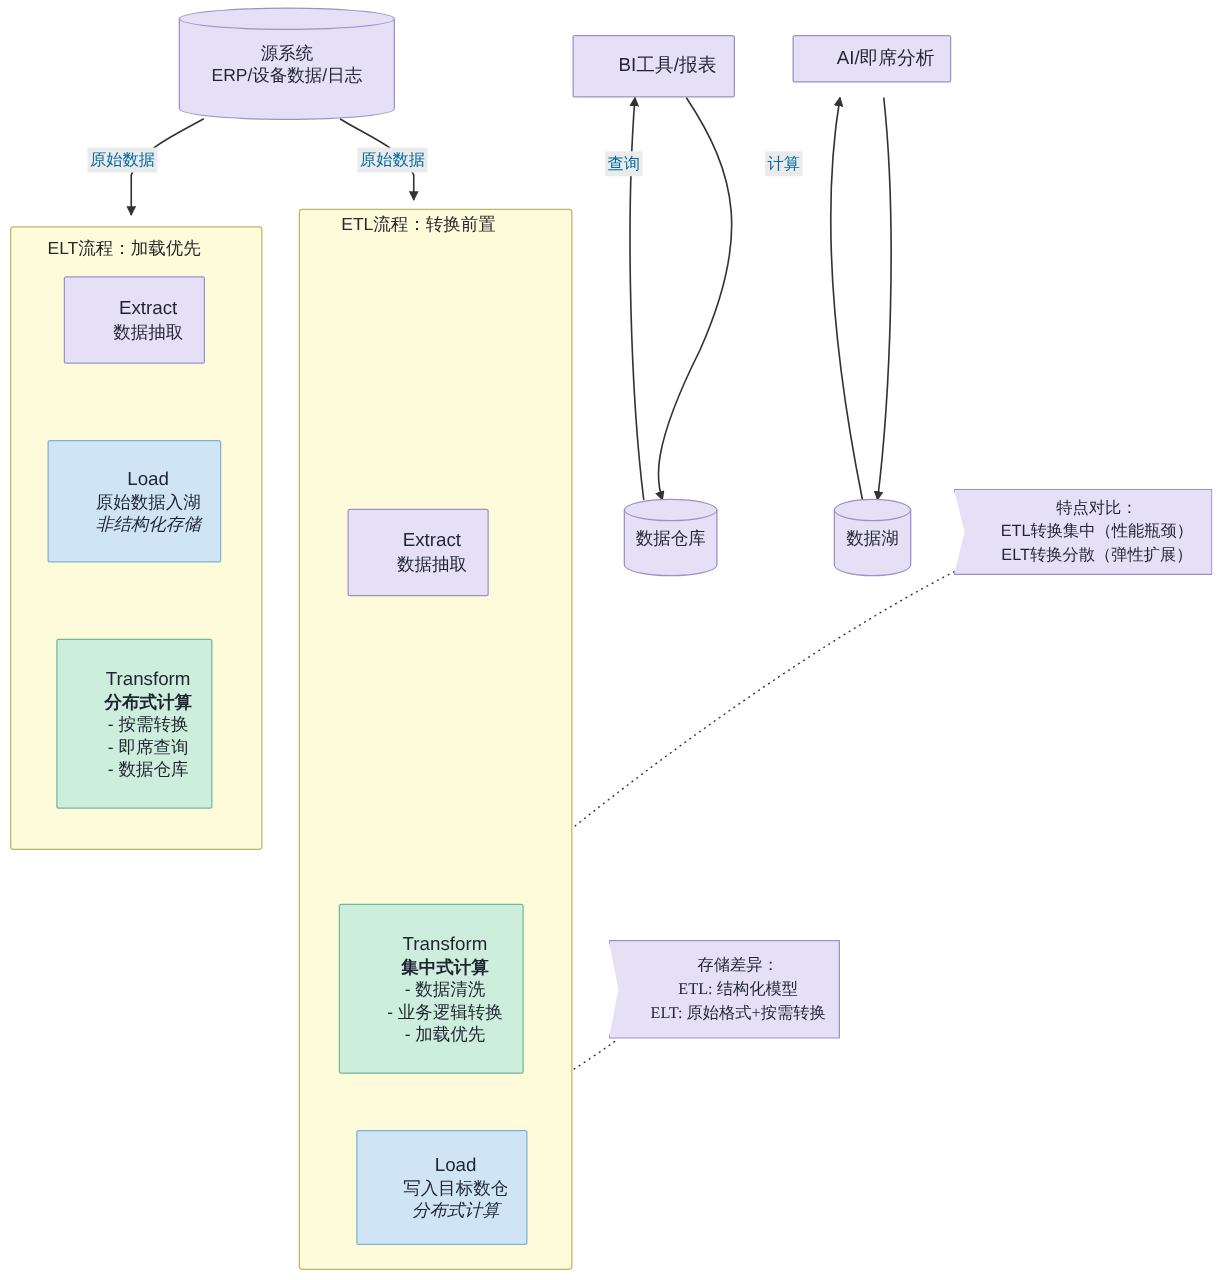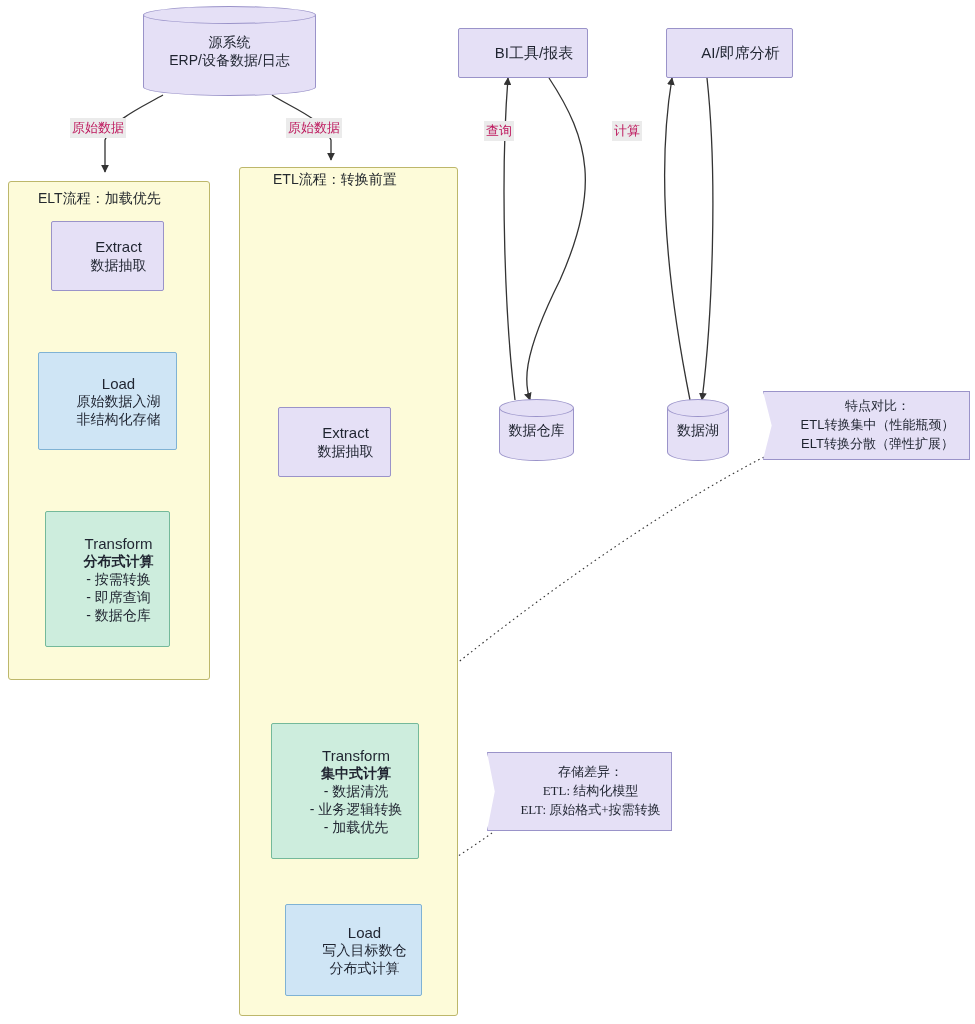--- a/index.html
+++ b/index.html
@@ -16,21 +16,21 @@
         border:1px solid #9a92c8;border-radius:2px;line-height:1.28;padding-left:22px;}
   .node .ln{display:block;white-space:nowrap;}
 
   .purple{background:#e5e0f6;border-color:#9a93c9;}
   .blue{background:#cfe5f5;border-color:#7fb2d4;}
   .green{background:#cdeddd;border-color:#74b99a;}
 
   .f15{font-size:15px;}
   .f14{font-size:14px;}
   .bold{font-weight:bold;}
-  .ital{}
+  .ital{font-style:italic;}
 
   
   .cluster{position:absolute;box-sizing:border-box;background:#fdfbd9;
            border:1px solid #bdb76b;border-radius:3px;}
   .cluster-title{position:absolute;font-size:14px;color:#24292e;white-space:nowrap;}
 
   
   .cyl{position:absolute;}
   .cyl .body{position:absolute;left:0;right:0;top:9px;bottom:9px;
      background:#e5e0f6;border-left:1px solid #9a93c9;border-right:1px solid #9a93c9;}
@@ -43,21 +43,21 @@
      font-size:14px;line-height:1.3;z-index:3;}
 
   
   .note{position:absolute;background:#e5e0f6;border:1px solid #9a93c9;
         box-sizing:border-box;display:flex;flex-direction:column;align-items:center;
         justify-content:center;text-align:center;font-size:13px;line-height:1.45;
         clip-path:polygon(0 0,100% 0,100% 100%,0 100%,4.2% 50%);
         padding-left:30px;padding-right:8px;}
 
   
-  .elabel{position:absolute;font-size:13px;background:#ebebeb;color:#be185d;
+  .elabel{position:absolute;font-size:13px;background:#ebebeb;color:#0369a1;
           padding:1px 2px;white-space:nowrap;}
 </style>
 </head>
 <body>
 
 <div id="canvas">
 
   <svg class="edges" viewBox="0 0 975 1024">
     <defs>
       <marker id="arrow" viewBox="0 0 10 10" refX="9" refY="5" markerWidth="6" markerHeight="6" orient="auto-start-reverse">
@@ -103,21 +103,21 @@
     <div class="top"></div>
     <div class="lbl">
       <span class="ln">源系统</span>
       <span class="ln">ERP/设备数据/日志</span>
     </div>
   </div>
 
   <div class="node purple f15" style="left:458px;top:28px;width:130px;height:50px;">
     <span class="ln">BI工具/报表</span>
   </div>
-  <div class="node purple f15" style="left:666px;top:28px;width:127px;height:50px;">
+  <div class="node purple f15" style="left:634px;top:28px;width:127px;height:38px;">
     <span class="ln">AI/即席分析</span>
   </div>
 
   <div class="cyl" style="left:499px;top:399px;width:75px;height:62px;">
     <div class="bot"></div>
     <div class="body"></div>
     <div class="top"></div>
     <div class="lbl">数据仓库</div>
   </div>
 

